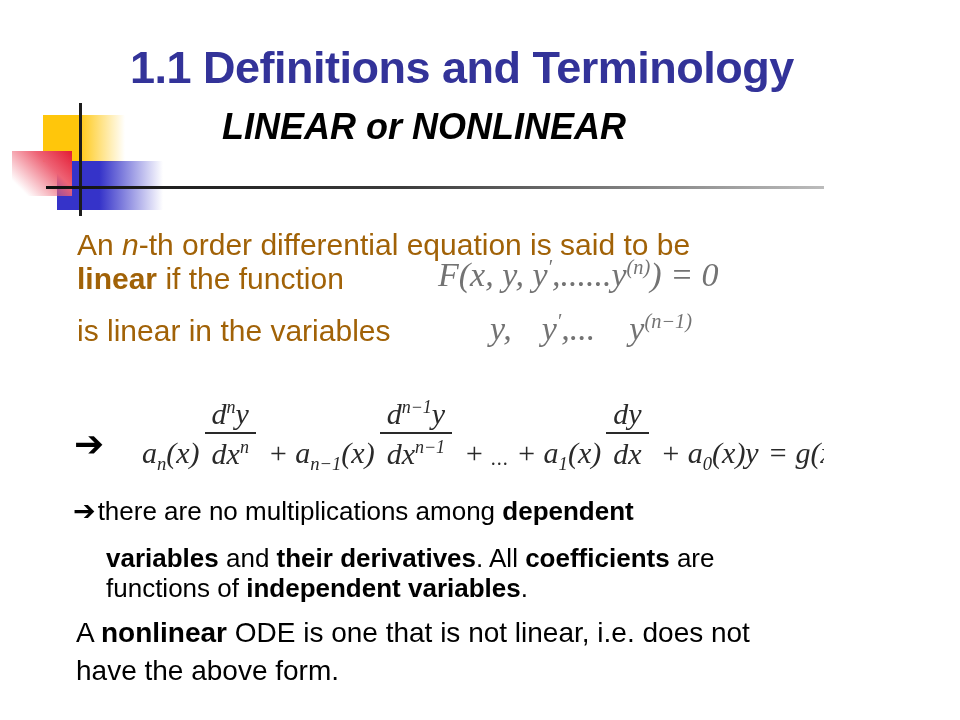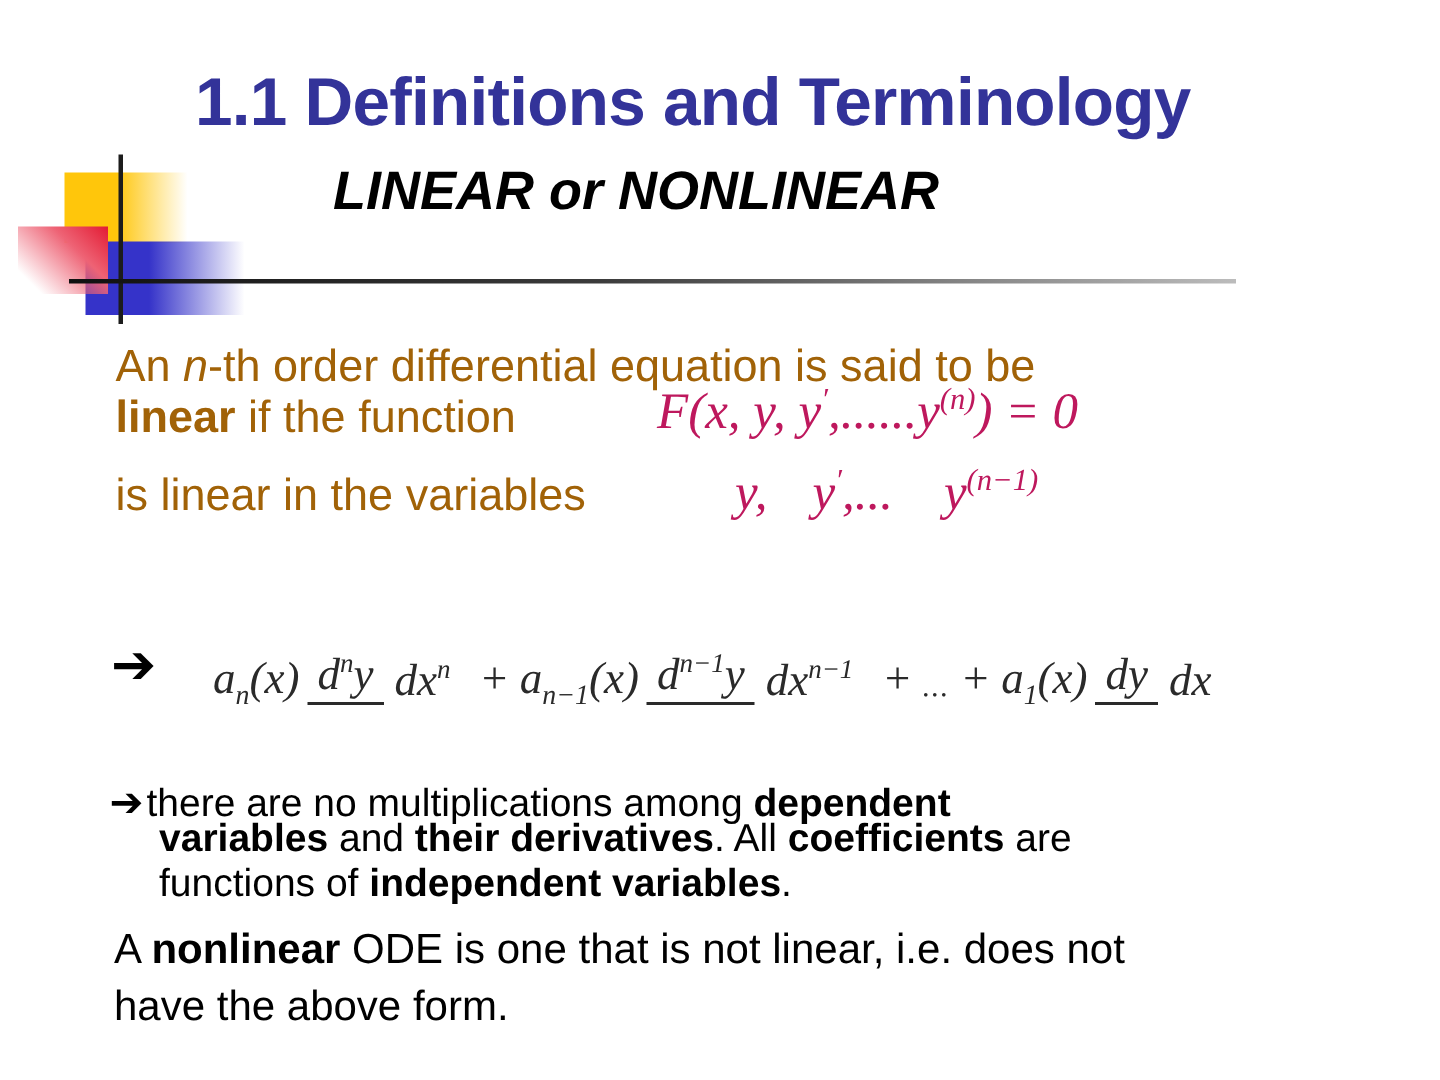--- a/index.html
+++ b/index.html
@@ -52,36 +52,36 @@
   
   .bodyline { font-size: 30px; line-height: 34px; color: #a16207; }
   .bullline { font-size: 26px; line-height: 30px; color: #000; }
   .outline  { font-size: 28px; line-height: 34px; color: #000; }
   .it { font-style: italic; }
 
   
   .math {
     font-family: "Liberation Serif", serif;
     font-style: italic;
-    color: #be185d;
+    color: #737373;
   }
   .mathline { font-size: 34px; }
   sup { font-size: 0.6em; line-height: 0; }
   sub { font-size: 0.62em; line-height: 0; }
   .gap30 { margin-left: 30px; }
   .gap34 { margin-left: 34px; }
 
   
   .eq-row {
     left: 142px; top: 374px; height: 96px;
     display: flex; align-items: flex-end;
     font-family: "Liberation Serif", serif;
     font-style: italic; font-size: 30px; color: #2a2a2a;
   }
-  .frac { display: inline-flex; flex-direction: row; align-items: center; margin: 0 5px; }
+  .frac { display: inline-flex; flex-direction: column; align-items: center; margin: 0 5px; }
   .frac .num { padding: 0 7px 2px; border-bottom: 2px solid #2a2a2a; line-height: 1.1; }
   .frac .den { padding: 3px 7px 0; line-height: 1.1; }
   .plus { margin: 0 7px; }
   .eqdots { font-size: 20px; letter-spacing: 1px; }
   .eq-equals { margin-left: 9px; }
 
   .big-arrow {
     left: 74px; top: 426px;
     font-size: 36px; line-height: 1; color: #000;
     font-family: "DejaVu Sans", sans-serif;
@@ -135,21 +135,21 @@
     <span><span>a</span><sub>1</sub><span>(x)</span></span>
     <span class="frac">
       <span class="num">dy</span>
       <span class="den">dx</span>
     </span>
     <span class="plus">+</span>
     <span><span>a</span><sub>0</sub><span>(x)y</span></span>
     <span class="eq-equals">= g(x)</span>
   </div>
 
-  <div class="abs bullline" style="left:73px; top:520px;"><span class="b-arrow">➔</span><span>there are no multiplications among </span><b>dependent</b></div>
+  <div class="abs bullline" style="left:73px; top:496px;"><span class="b-arrow">➔</span><span>there are no multiplications among </span><b>dependent</b></div>
 
   <div class="abs bullline" style="left:106px; top:543px;"><b>variables</b><span> and </span><b>their derivatives</b><span>. All </span><b>coefficients</b><span> are</span></div>
 
   <div class="abs bullline" style="left:106px; top:573px;"><span>functions of </span><b>independent variables</b><span>.</span></div>
 
   <div class="abs outline" style="left:76px; top:616px;"><span>A </span><b>nonlinear</b><span> ODE is one that is not linear, i.e. does not</span></div>
 
   <div class="abs outline" style="left:76px; top:654px;">have the above form.</div>
 
 </div>

